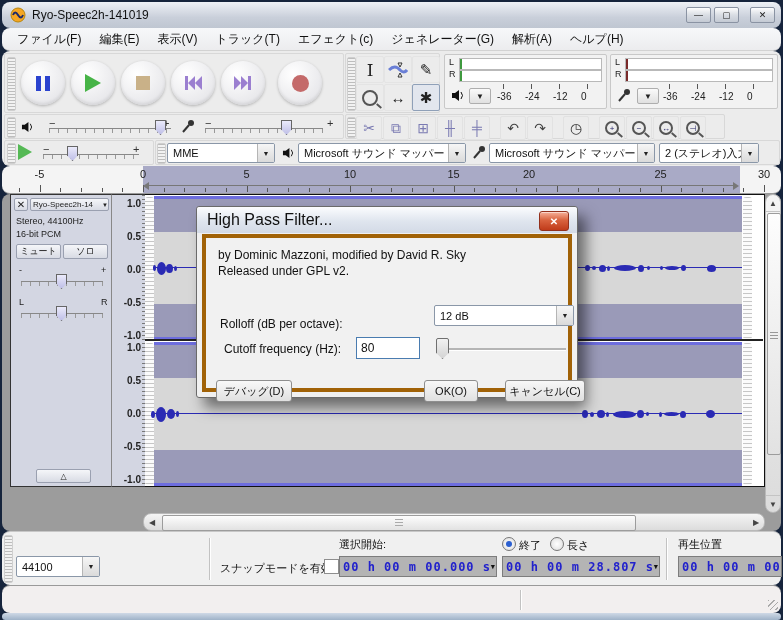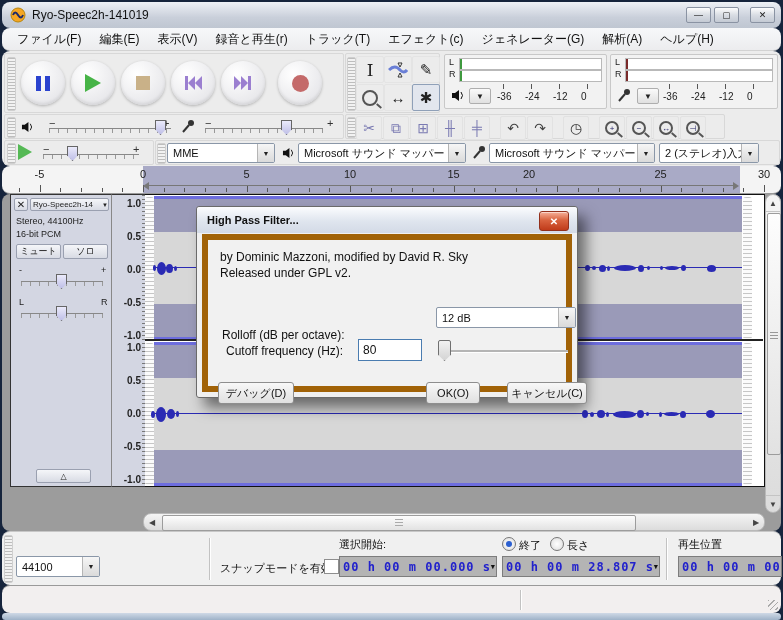--- a/index.html
+++ b/index.html
@@ -88,25 +88,25 @@
   .sb{background:linear-gradient(#f4f4f4,#dcdcdc);border:1px solid #b9b9b9;box-sizing:border-box;}
   .sb-arrow{display:flex;align-items:center;justify-content:center;font-size:8px;color:#444;}
   .sb-thumb{position:absolute;border:1px solid #9c9c9c;border-radius:2px;background:linear-gradient(#fdfdfd,#e2e2e2);}
   .grip{position:absolute;background:repeating-linear-gradient(90deg,#aaa 0 1px,transparent 1px 3px);}
   .gripv{position:absolute;background:repeating-linear-gradient(180deg,#aaa 0 1px,transparent 1px 3px);}
   
   #dialog{left:196px;top:206px;width:382px;height:192px;background:#f0f0f0;border:1px solid #6a6a6a;border-radius:3px;
           box-shadow:8px 10px 14px rgba(0,0,0,.5);box-sizing:border-box;}
   #dlg-title{position:absolute;left:0;top:0;right:0;height:26px;border-radius:3px 3px 0 0;
              background:linear-gradient(#fbfcfe,#dfe5ee 55%,#d3dae6);display:flex;align-items:center;padding-left:10px;box-sizing:border-box;}
-  #dlg-title-text{font-size:11px;color:#111;font-weight:bold;}
+  #dlg-title-text{font-size:16px;color:#111;}
   #dlg-close{position:absolute;right:8px;top:4px;width:28px;height:18px;border:1px solid #93301c;border-radius:3px;
              background:linear-gradient(#f6b09a,#d9633f 45%,#c03b1a);color:#fff;font-size:10px;font-weight:bold;
              display:flex;align-items:center;justify-content:center;box-shadow:inset 0 1px 0 rgba(255,255,255,.5);}
-  #dlg-inner{position:absolute;left:5px;top:27px;right:5px;bottom:5px;border:6px solid #a16207;background:#f1f1f1;}
+  #dlg-inner{position:absolute;left:5px;top:27px;right:5px;bottom:5px;border:4px solid #a16207;background:#f1f1f1;}
   .dlg-text{position:absolute;font-size:12px;color:#111;}
   .dlg-btn{position:absolute;height:22px;border:1px solid #8e8e8e;border-radius:3px;
            background:linear-gradient(#f8f8f8,#e0e0e0);font-size:11px;color:#111;
            display:flex;align-items:center;justify-content:center;box-sizing:border-box;}
   #cutoff-input{position:absolute;background:#fff;border:1px solid #4a7cb0;font-size:12px;color:#111;
                 padding:2px 4px;box-sizing:border-box;}
   #dlg-slider-track{position:absolute;height:2px;background:#b5b5b5;border-bottom:1px solid #fff;}
   #dlg-slider-thumb{position:absolute;width:11px;height:19px;border:1px solid #707070;border-radius:2px;
                     background:linear-gradient(#f2f2f2,#d4d4d4);clip-path:polygon(0 0,100% 0,100% 70%,50% 100%,0 70%);}
   
@@ -141,21 +141,20 @@
       <div class="winbtn">—</div>
       <div class="winbtn">▢</div>
       <div class="winbtn" style="margin-left:8px;">✕</div>
     </div>
   </div>
 
   <div id="menubar" class="abs">
       <div class="menu-item">ファイル(F)</div>
       <div class="menu-item">編集(E)</div>
       <div class="menu-item">表示(V)</div>
-      <div class="menu-item">録音と再生(r)</div>
       <div class="menu-item">トラック(T)</div>
       <div class="menu-item">エフェクト(c)</div>
       <div class="menu-item">ジェネレーター(G)</div>
       <div class="menu-item">解析(A)</div>
       <div class="menu-item">ヘルプ(H)</div>
     </div>
 
   <div id="toolbar-area" class="abs">
 
     <div class="tb" style="left:2px;top:2px;width:340px;height:60px;">
@@ -520,21 +519,21 @@
   </div>
 
   <div id="dialog" class="abs">
     <div id="dlg-title">
       <span id="dlg-title-text">High Pass Filter...</span>
     </div>
     <div id="dlg-close">✕</div>
     <div id="dlg-inner">
       <div class="dlg-text" style="left:12px;top:10px;">by Dominic Mazzoni, modified by David R. Sky</div>
       <div class="dlg-text" style="left:12px;top:26px;">Released under GPL v2.</div>
-      <div class="dlg-text" style="left:14px;top:88px;">Rolloff (dB per octave):</div>
+      <div class="dlg-text" style="left:14px;top:79px;">Rolloff (dB per octave):</div>
       <div class="combo" style="left:228px;top:67px;width:140px;height:21px;">
         <span class="ctext">12 dB</span>
           <span class="arr">▼</span>
       </div>
       <div class="dlg-text" style="left:18px;top:104px;">Cutoff frequency (Hz):</div>
       <input id="cutoff-input" style="left: 150px; top: 99px; width: 64px; height: 22px;" value="80">
       <div id="dlg-slider-track" style="left:232px;top:110px;width:128px;"></div>
       <div id="dlg-slider-thumb" style="left:230px;top:100px;"></div>
       <div class="dlg-btn" style="left:10px;top:142px;width:76px;">デバッグ(D)</div>
       <div class="dlg-btn" style="left:218px;top:142px;width:54px;">OK(O)</div>

